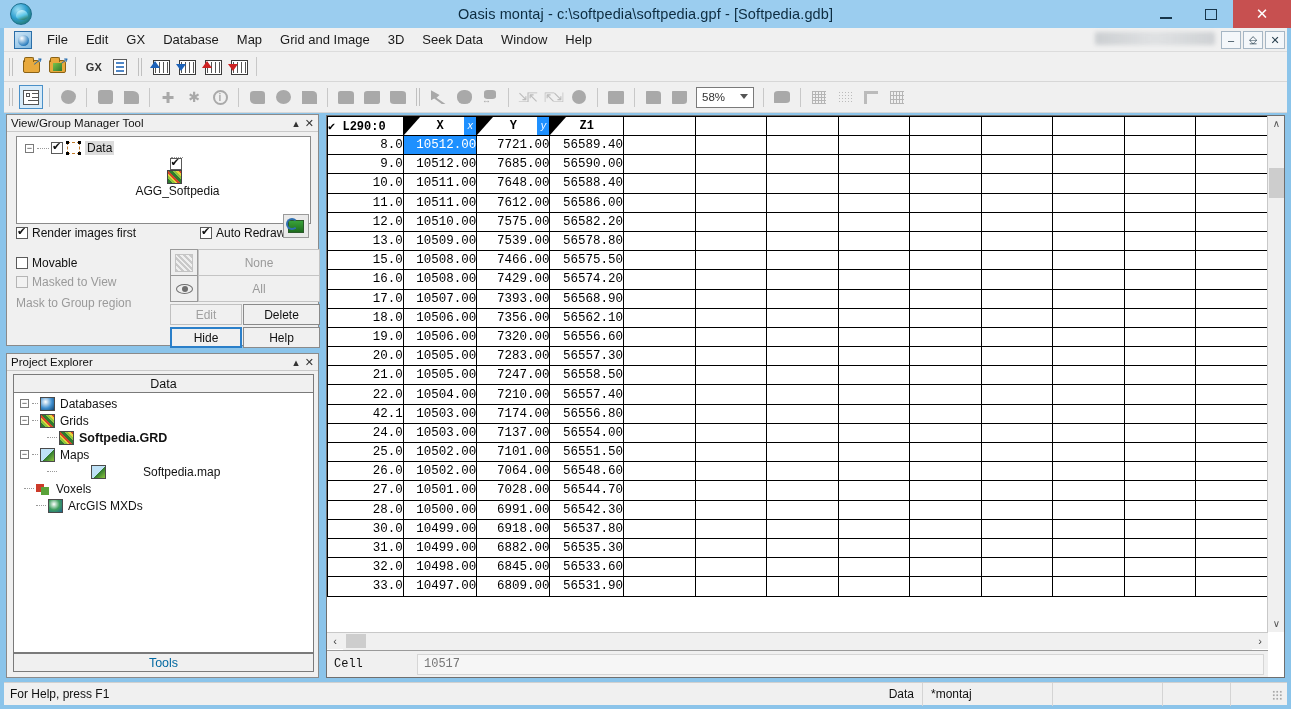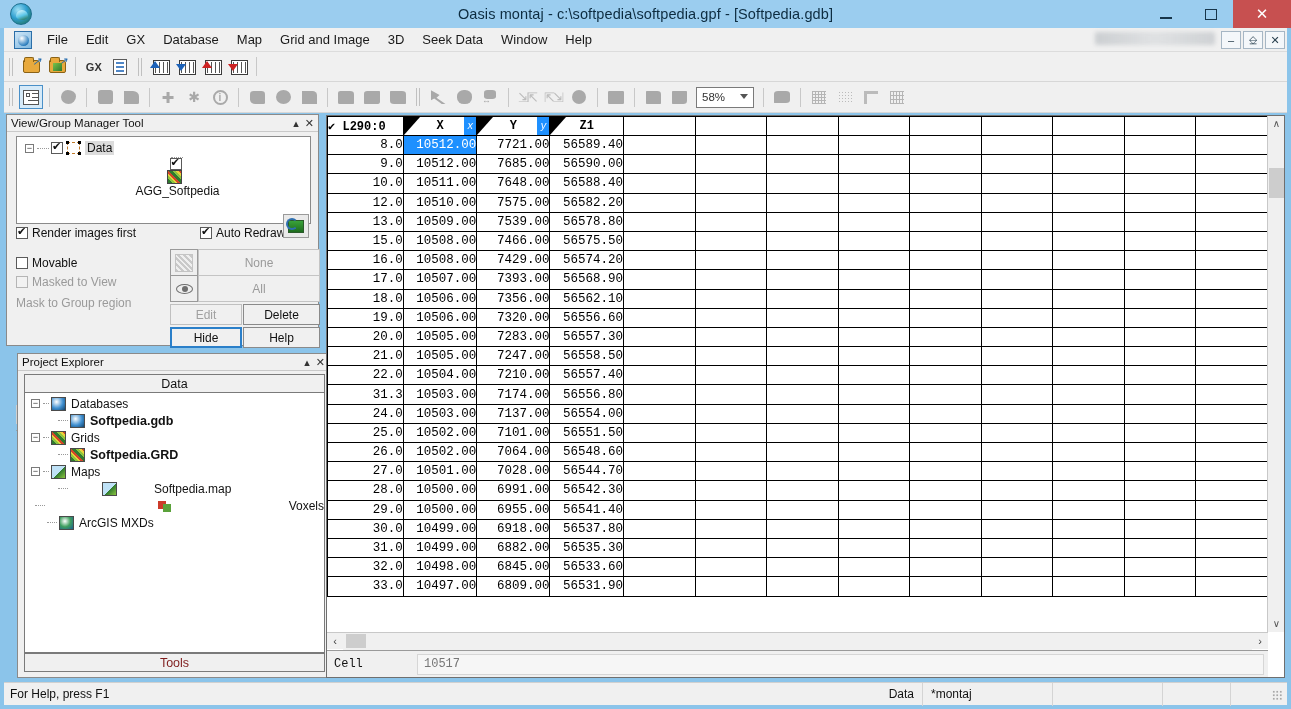--- a/index.html
+++ b/index.html
@@ -229,34 +229,34 @@
     border-top: 5px solid #c0c0c0;
   }
   .slider-track {
     position: absolute; left: 12px; top: 331px; width: 140px; height: 2px; background: #d4d4d4;
   }
   .slider-thumb {
     position: absolute; left: 10px; top: 325px; width: 6px; height: 13px;
     background: #f2f2f2; border: 1px solid #bdbdbd;
   }
 
-  #pexp { left: 17px; top: 353px; width: 313px; height: 325px; }
+  #pexp { left: 6px; top: 353px; width: 313px; height: 325px; }
   .pexp-tabtop {
     position: absolute; left: 6px; top: 20px; width: 301px; height: 19px;
     background: #f0f0f0; border: 1px solid #7a7a7a;
     display:flex; align-items:center; justify-content:center; font-size: 12.5px; color:#111;
   }
   .pexp-tree {
     position: absolute; left: 6px; top: 39px; width: 301px; height: 260px;
     background: #fff; border: 1px solid #7a7a7a; border-top: none; padding-top: 2px;
   }
   .pexp-tabbot {
     position: absolute; left: 6px; top: 299px; width: 301px; height: 19px;
     background: #f0f0f0; border: 1px solid #7a7a7a;
-    display:flex; align-items:center; justify-content:center; font-size: 12.5px; color:#7f1d1d;
+    display:flex; align-items:center; justify-content:center; font-size: 12.5px; color:#0369a1;
   }
   .pe-row { display: flex; align-items: center; height: 17px; font-size: 12px; color: #111; }
   .pe-row.bold { font-weight: bold; font-size: 12.5px; }
   .pe-ic { width: 15px; height: 14px; margin-right: 5px; flex: none; border: 1px solid #4a4a4a; }
   .ic-db { background: radial-gradient(circle at 35% 32%, #fff, #3f8fd0 55%, #13436b); }
   .ic-grid { background: repeating-linear-gradient(45deg,#2f7a2f 0 3px,#8dc63f 3px 5px,#e8d23a 5px 7px,#d4462a 7px 9px); }
   .ic-map { background: linear-gradient(135deg,#bfe2f7 0 55%, #2f7a2f 55%, #8dc63f 100%); }
   .ic-vox {
     border: none; position: relative; background: none;
   }
@@ -647,25 +647,20 @@
       <span>Data</span>
     </div>
     <div class="pexp-tree">
 
       <div class="pe-row" style="padding-left:6px;">
         <span class="exp-box">−</span>
         <span class="dotline" style="width:6px;"></span>
         <span class="pe-ic ic-db"></span>
         <span>Databases</span>
       </div>
-      <div class="pe-row bold" style="padding-left:33px;">
-        <span class="dotline" style="width:10px;"></span>
-        <span class="pe-ic ic-db"></span>
-        <span>Softpedia.gdb</span>
-      </div>
 
       <div class="pe-row" style="padding-left:6px;">
         <span class="exp-box">−</span>
         <span class="dotline" style="width:6px;"></span>
         <span class="pe-ic ic-grid"></span>
         <span>Grids</span>
       </div>
       <div class="pe-row bold" style="padding-left:33px;">
         <span class="dotline" style="width:10px;"></span>
         <span class="pe-ic ic-grid"></span>
@@ -677,21 +672,21 @@
         <span class="dotline" style="width:6px;"></span>
         <span class="pe-ic ic-map"></span>
         <span>Maps</span>
       </div>
       <div class="pe-row" style="padding-left:33px;gap:32px;">
         <span class="dotline" style="width:10px;"></span>
         <span class="pe-ic ic-map"></span>
         <span>Softpedia.map</span>
       </div>
 
-      <div class="pe-row" style="padding-left:10px;justify-content:space-between;">
+      <div class="pe-row" style="padding-left:10px;">
         <span class="dotline" style="width:10px;"></span>
         <span class="pe-ic ic-vox"></span>
         <span>Voxels</span>
       </div>
       <div class="pe-row" style="padding-left:22px;">
         <span class="dotline" style="width:10px;"></span>
         <span class="pe-ic ic-mxd"></span>
         <span>ArcGIS MXDs</span>
       </div>
 
@@ -790,20 +785,35 @@
               <td class="empty">&nbsp;</td>
               <td class="empty">&nbsp;</td>
               <td class="empty">&nbsp;</td>
               <td class="empty">&nbsp;</td>
               <td class="empty">&nbsp;</td>
               <td class="empty">&nbsp;</td>
               <td class="empty">&nbsp;</td>
               <td class="empty">&nbsp;</td>
             </tr>
             <tr>
+              <td>11.0</td>
+              <td>10511.00</td>
+              <td>7612.00</td>
+              <td>56586.00</td>
+              <td class="empty">&nbsp;</td>
+              <td class="empty">&nbsp;</td>
+              <td class="empty">&nbsp;</td>
+              <td class="empty">&nbsp;</td>
+              <td class="empty">&nbsp;</td>
+              <td class="empty">&nbsp;</td>
+              <td class="empty">&nbsp;</td>
+              <td class="empty">&nbsp;</td>
+              <td class="empty">&nbsp;</td>
+            </tr>
+            <tr>
               <td>12.0</td>
               <td>10510.00</td>
               <td>7575.00</td>
               <td>56582.20</td>
               <td class="empty">&nbsp;</td>
               <td class="empty">&nbsp;</td>
               <td class="empty">&nbsp;</td>
               <td class="empty">&nbsp;</td>
               <td class="empty">&nbsp;</td>
               <td class="empty">&nbsp;</td>
@@ -940,21 +950,21 @@
               <td class="empty">&nbsp;</td>
               <td class="empty">&nbsp;</td>
               <td class="empty">&nbsp;</td>
               <td class="empty">&nbsp;</td>
               <td class="empty">&nbsp;</td>
               <td class="empty">&nbsp;</td>
               <td class="empty">&nbsp;</td>
               <td class="empty">&nbsp;</td>
             </tr>
             <tr>
-              <td>31.3</td>
+              <td>42.1</td>
               <td>10503.00</td>
               <td>7174.00</td>
               <td>56556.80</td>
               <td class="empty">&nbsp;</td>
               <td class="empty">&nbsp;</td>
               <td class="empty">&nbsp;</td>
               <td class="empty">&nbsp;</td>
               <td class="empty">&nbsp;</td>
               <td class="empty">&nbsp;</td>
               <td class="empty">&nbsp;</td>
@@ -1019,35 +1029,20 @@
               <td class="empty">&nbsp;</td>
               <td class="empty">&nbsp;</td>
               <td class="empty">&nbsp;</td>
               <td class="empty">&nbsp;</td>
             </tr>
             <tr>
               <td>28.0</td>
               <td>10500.00</td>
               <td>6991.00</td>
               <td>56542.30</td>
-              <td class="empty">&nbsp;</td>
-              <td class="empty">&nbsp;</td>
-              <td class="empty">&nbsp;</td>
-              <td class="empty">&nbsp;</td>
-              <td class="empty">&nbsp;</td>
-              <td class="empty">&nbsp;</td>
-              <td class="empty">&nbsp;</td>
-              <td class="empty">&nbsp;</td>
-              <td class="empty">&nbsp;</td>
-            </tr>
-            <tr>
-              <td>29.0</td>
-              <td>10500.00</td>
-              <td>6955.00</td>
-              <td>56541.40</td>
               <td class="empty">&nbsp;</td>
               <td class="empty">&nbsp;</td>
               <td class="empty">&nbsp;</td>
               <td class="empty">&nbsp;</td>
               <td class="empty">&nbsp;</td>
               <td class="empty">&nbsp;</td>
               <td class="empty">&nbsp;</td>
               <td class="empty">&nbsp;</td>
               <td class="empty">&nbsp;</td>
             </tr>

